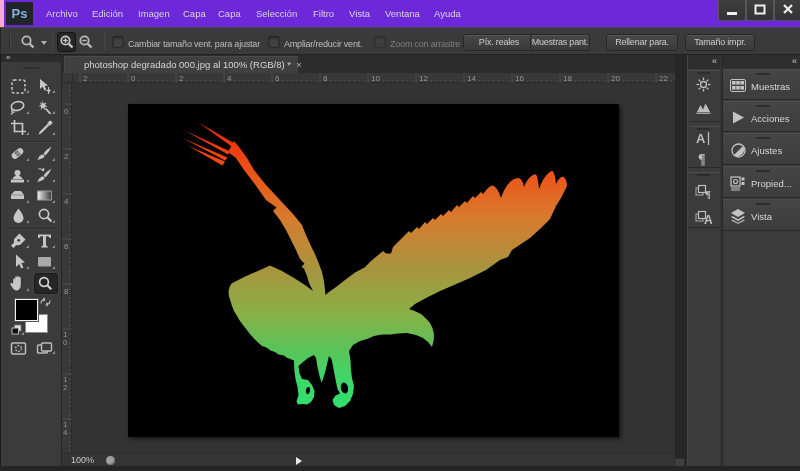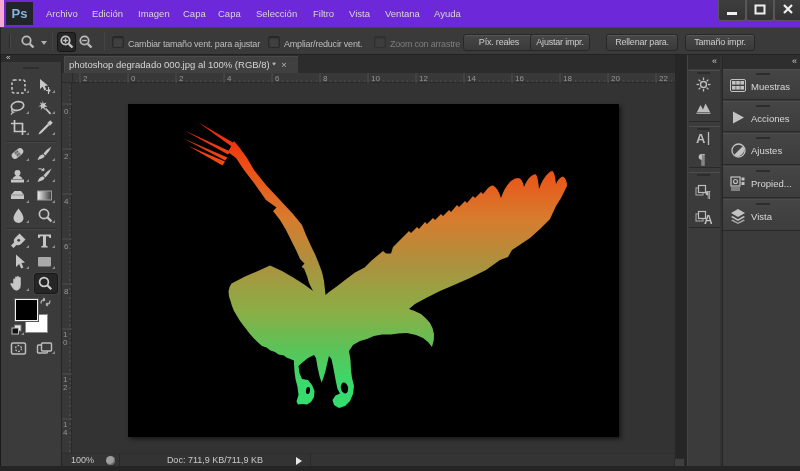--- a/index.html
+++ b/index.html
@@ -18,21 +18,21 @@
 .olab{position:absolute;top:11px;font-size:9px;color:#bdbdbd;letter-spacing:-.2px;white-space:nowrap}
 .obtn{position:absolute;top:6px;height:17px;background:linear-gradient(#474747,#3a3a3a);border:1px solid #282828;box-shadow:inset 0 1px 0 #575757;border-radius:3px;color:#cccccc;font-size:9px;letter-spacing:-.2px;text-align:center;white-space:nowrap}
 
 #toolbar{left:0;top:55px;width:62px;height:411px;background:#3b3b3b;border-left:1px solid #1a1a1a;border-right:1px solid #252525}
 #toolhead{position:absolute;left:0;top:0;width:61px;height:7px;background:#2c2c2c;color:#c9c9c9;font-size:8px;line-height:6px;padding-left:5px;letter-spacing:-1px}
 .tsep{position:absolute;left:5px;width:51px;height:1px;background:#303030;box-shadow:0 1px 0 #454545}
 .tool{position:absolute;width:17px;height:17px}
 .tselect{position:absolute;left:33px;top:218px;width:24px;height:21px;background:#262626;border:1px solid #191919;border-radius:3px;box-shadow:0 0 0 1px #424242}
 
 #tabbar{left:62px;top:55px;width:613px;height:18px;background:#2c2c2d}
-#tab{position:absolute;left:2px;top:1px;width:234px;height:17px;background:#404040;border-left:1px solid #4a4a4a;border-top:1px solid #4a4a4a;color:#d4d4d4;font-size:9.5px;line-height:16px;padding-left:4px;white-space:nowrap}
+#tab{position:absolute;left:2px;top:1px;width:234px;height:17px;background:#404040;border-left:1px solid #4a4a4a;border-top:1px solid #4a4a4a;color:#d4d4d4;font-size:9.5px;line-height:16px;padding-left:19px;white-space:nowrap}
 #rulh{left:62px;top:73px;width:613px;height:10px;border-bottom:1px solid #2a2a2a;background-color:#383838;background-image:repeating-linear-gradient(90deg,#474747 0 1px,transparent 1px 4.8px);background-size:613px 3px;background-position:3.6px 7px;background-repeat:no-repeat}
 #rulv{left:62px;top:83px;width:10px;height:370px;border-right:1px solid #2a2a2a;background-color:#383838;background-image:repeating-linear-gradient(180deg,#474747 0 1px,transparent 1px 4.5px);background-size:3px 370px;background-position:7px 3px;background-repeat:no-repeat}
 #rulcorner{left:62px;top:73px;width:11px;height:10px;background:#383838;border-right:1px solid #2a2a2a;border-bottom:1px solid #2a2a2a}
 #paste{left:73px;top:83px;width:602px;height:370px;background:#333333}
 #statusbar{left:62px;top:453px;width:613px;height:13px;background:#343434;border-top:1px solid #2e2e2e;color:#c8c8c8;font-size:9px}
 #docfield{position:absolute;left:57px;top:0px;width:192px;height:13px;background:#333333;border-left:1px solid #2a2a2a;border-right:1px solid #2a2a2a;text-align:center;line-height:13px}
 
 #gap{left:675px;top:55px;width:12px;height:416px;background:#262626}
 #iconstrip{left:687px;top:55px;width:33px;height:416px;background:#3b3b3b;border-left:1px solid #454545}
 #paneldock{left:722px;top:55px;width:78px;height:416px;background:#3b3b3b;border-left:1px solid #262626}
@@ -90,21 +90,21 @@
       <line x1="4.2" y1="6.5" x2="8.8" y2="6.5" stroke="#b9b9b9" stroke-width="1.4"></line>
     </svg>
   <div class="sep" style="left:103px"></div>
   <div class="chk" style="left:111px"></div>
   <span class="olab" style="left:127px">Cambiar tamaño vent. para ajustar</span>
   <div class="chk" style="left:267px"></div>
   <span class="olab" style="left:283px">Ampliar/reducir vent.</span>
   <div class="chk" style="left:373px;opacity:.55"></div>
   <span class="olab" style="left:389px;color:#7e7e7e">Zoom con arrastre</span>
   <div class="obtn" style="left:462px;width:72px;line-height:15px">Píx. reales</div>
-  <div class="obtn" style="left:529px;width:60px;line-height:15px">Ajustar impr.</div>
+  <div class="obtn" style="left:529px;width:60px;line-height:15px">Muestras pant.</div>
   <div class="obtn" style="left:605px;width:72px;line-height:15px">Rellenar para.</div>
   <div class="obtn" style="left:684px;width:70px;line-height:15px">Tamaño impr.</div>
 </div>
 
 <div id="tabbar" class="ab">
   <div id="tab">photoshop degradado 000.jpg al 100% (RGB/8) * &nbsp;<span style="color:#b5b5b5">×</span></div>
 </div>
 <div id="rulh" class="ab">
 <svg width="613" height="10" style="position:absolute;left:0;top:0">
 <path d="M18 0 V10 M66 0 V10 M114 0 V10 M162 0 V10 M210 0 V10 M258 0 V10 M306 0 V10 M354 0 V10 M402 0 V10 M450 0 V10 M498 0 V10 M546 0 V10 M594 0 V10" stroke="#4e4e4e" stroke-width="1"></path>
@@ -195,21 +195,20 @@
 <path d="M188.5 146 L225 161.5 L222.5 165.5 Z"></path>
 </g>
 <ellipse cx="344.5" cy="388" rx="3.6" ry="5.5" fill="#000" transform="rotate(-12 344.5 388)"></ellipse>
 <ellipse cx="308" cy="390.5" rx="2" ry="3.6" fill="#000" transform="rotate(8 308 390.5)"></ellipse>
 </g>
 </svg>
 </div>
 <div id="statusbar" class="ab">
   <span style="position:absolute;left:9px;top:0;line-height:13px">100%</span>
   <span style="position:absolute;left:44px;top:2px;width:9px;height:9px;border-radius:50%;background:#a0a0a0;box-shadow:inset -1px -1px 1px #666"></span>
-  <div id="docfield">Doc: 711,9 KB/711,9 KB</div>
   <div style="position:absolute;left:234px;top:3px;width:0;height:0;border-top:4px solid transparent;border-bottom:4px solid transparent;border-left:6px solid #e8e8e8"></div>
 </div>
 
 <div id="toolbar" class="ab">
   <div id="toolhead">«</div>
   <div style="position:absolute;left:22px;top:12px;width:16px;height:2px;background:#2e2e2e"></div>
   <div class="tsep" style="top:86px"></div>
   <div class="tsep" style="top:173px"></div>
   <div class="tselect"></div>
 

